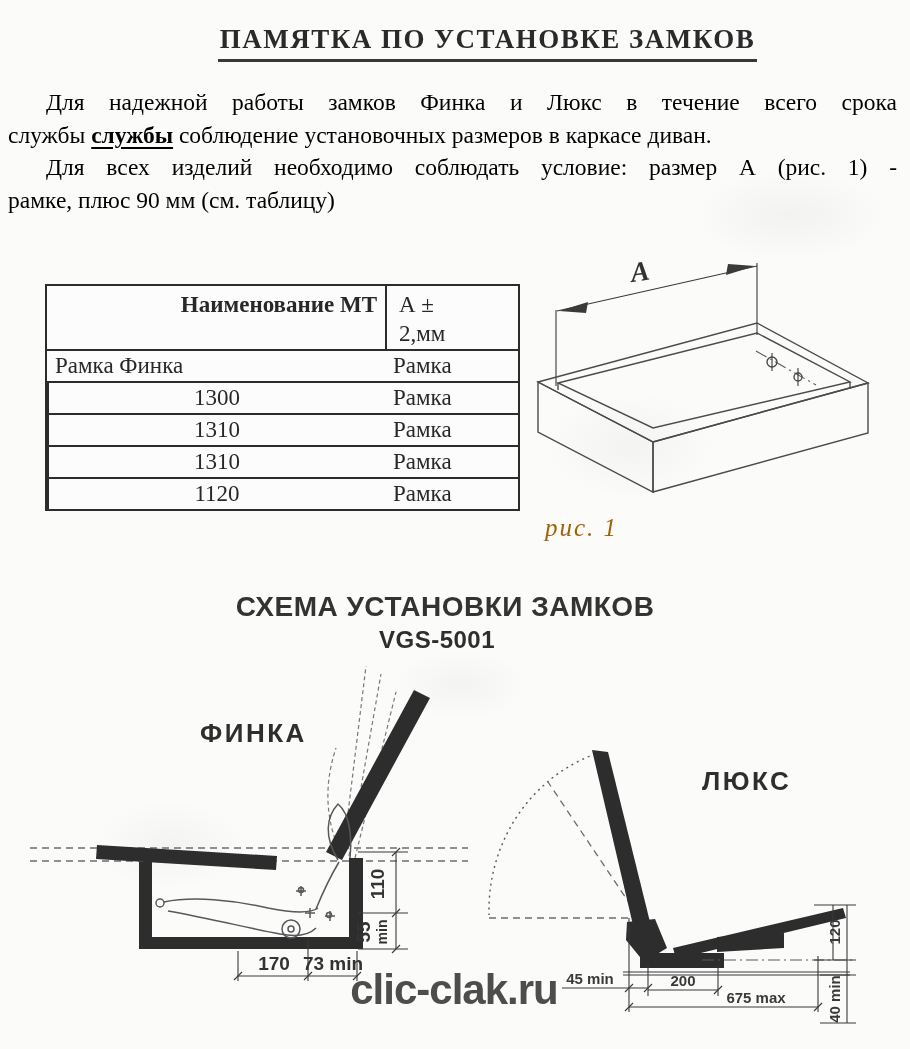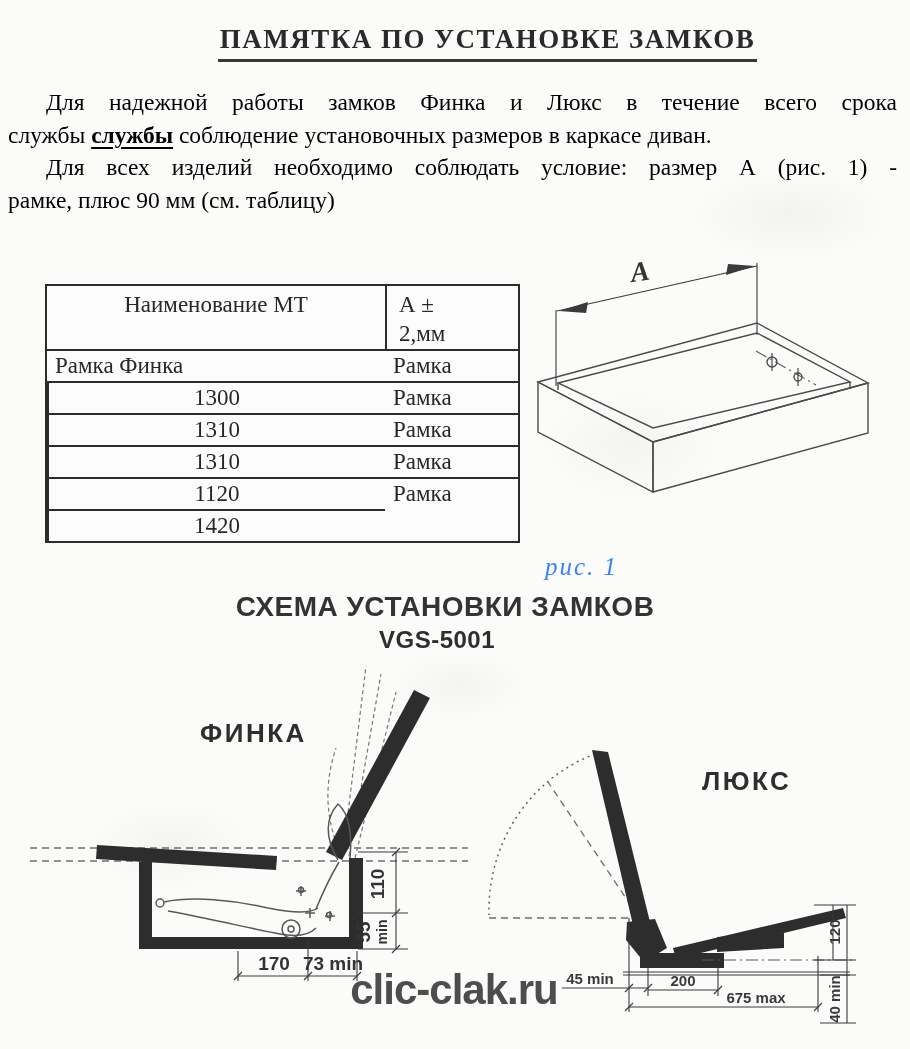--- a/index.html
+++ b/index.html
@@ -25,25 +25,25 @@
   .pline.indent{padding-left:38px;}
   .seg.emph{font-weight:bold;text-decoration:underline;text-decoration-thickness:2px;text-underline-offset:4px;}
   
   #memo-table{position:absolute;left:45px;top:284px;width:471px;
               border:2.5px solid #2c2c2c;display:grid;grid-template-columns:338px 1fr;
               font-size:23px;color:#282828;background:rgba(255,255,255,.35);}
   .tcell{border-top:2px solid #2c2c2c;box-sizing:border-box;height:32px;line-height:30px;
          padding:0 8px;overflow:hidden;}
   .tcell.c2{border-left:2px solid #2c2c2c;text-align:center;padding:0 4px;}
   .thead{border-top:none;height:63px;}
-  .thead.c1{text-align:center;line-height:30px;padding-top:4px;}
+  .thead.c1{text-align:right;line-height:30px;padding-top:4px;font-weight:bold;}
   .thead.c2{text-align:left;line-height:29px;padding-top:4px;padding-left:12px;}
   
   #fig1{position:absolute;left:528px;top:238px;}
-  #fig1-caption{position:absolute;left:545px;top:553px;font-style:italic;font-size:25px;color:#3b82f6;letter-spacing:2px;}
+  #fig1-caption{position:absolute;left:545px;top:514px;font-style:italic;font-size:25px;color:#a16207;letter-spacing:2px;}
   
   #scheme-heading{position:absolute;left:0;top:591px;width:890px;text-align:center;
      font-family:"Liberation Sans",sans-serif;font-weight:bold;font-size:28px;color:#333;letter-spacing:.5px;}
   #scheme-model{position:absolute;left:4px;top:626px;width:866px;text-align:center;
      font-family:"Liberation Sans",sans-serif;font-weight:bold;font-size:24px;color:#2e2e2e;letter-spacing:.5px;}
   
   #finka-svg{position:absolute;left:18px;top:652px;}
   #lux-svg{position:absolute;left:462px;top:726px;}
   svg text{font-family:"Liberation Sans",sans-serif;fill:#333;}
   .diag-label{font-size:26px;font-weight:bold;letter-spacing:2.5px;fill:#2e2e2e;}
@@ -94,21 +94,20 @@
   <div class="tcell c1">Рамка Финка</div>
       <div class="tcell c1">Рамка Финка-Люкс диван</div>
       <div class="tcell c2">1300</div>
       <div class="tcell c1">Рамка Финка-Дебют диван</div>
       <div class="tcell c2">1310</div>
       <div class="tcell c1">Рамка Финка Дуэт диван</div>
       <div class="tcell c2">1310</div>
       <div class="tcell c1">Рамка Финка-Москва</div>
       <div class="tcell c2">1120</div>
       <div class="tcell c1">Рамка Финка-Комфорт</div>
-      <div class="tcell c2">1420</div>
     </div>
 
   <svg id="fig1" width="380" height="292" viewBox="0 0 380 292">
 
     <g>
       <line class="dim" x1="28" y1="72" x2="28" y2="148"></line>
       <line class="dim" x1="229" y1="25" x2="229" y2="97"></line>
       <line class="dim" x1="29" y1="73" x2="229" y2="28"></line>
       <polygon points="31,73 60,64 58,75" fill="#3a3a3a"></polygon>
       <polygon points="227,28 198,37 200,26" fill="#3a3a3a"></polygon>

